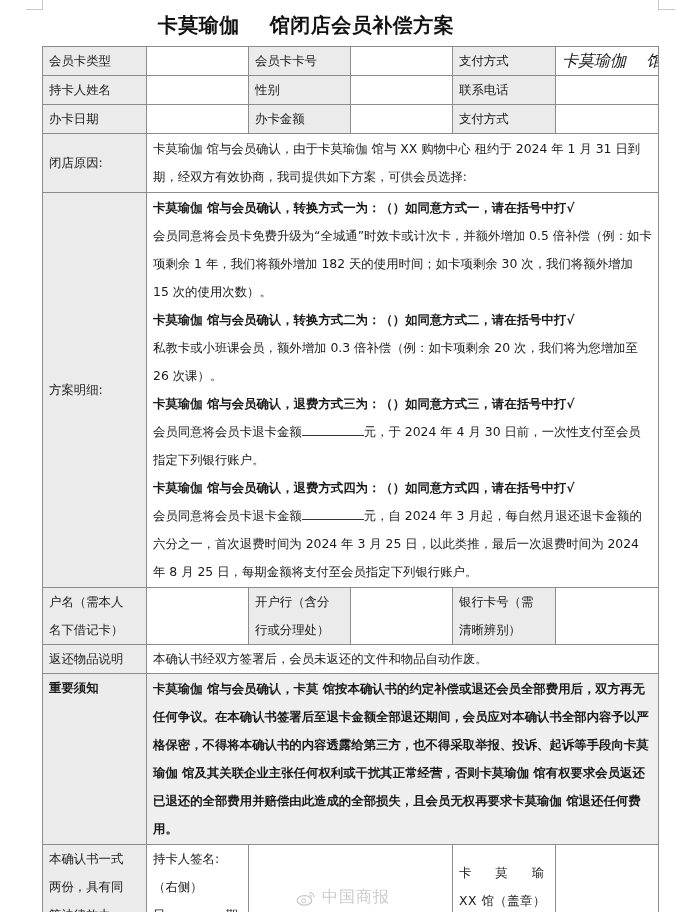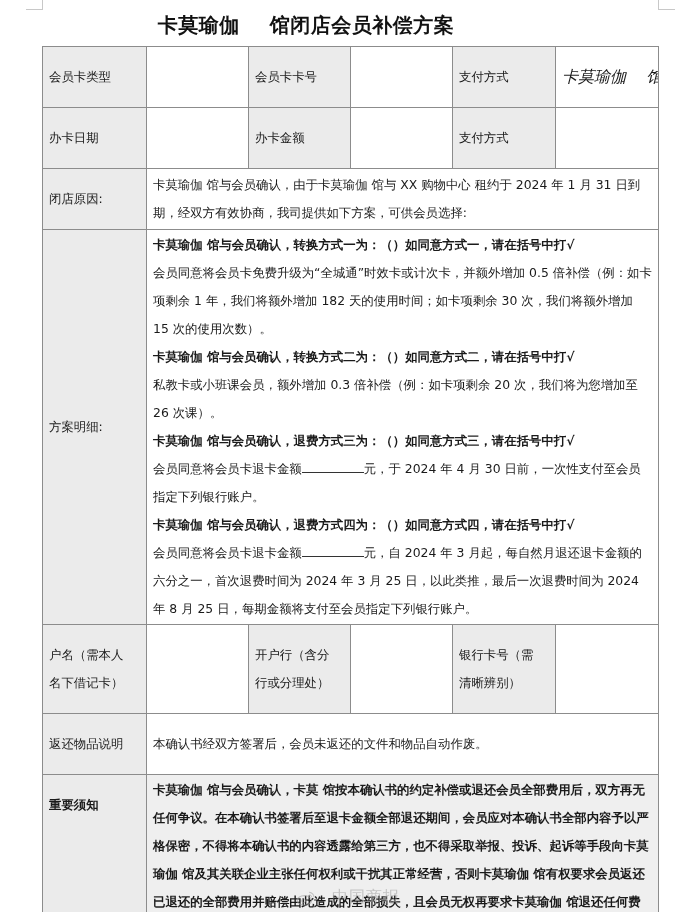--- a/index.html
+++ b/index.html
@@ -43,21 +43,21 @@
     position: absolute;
     left: 42px;
     top: 46px;
     width: 616px;
     border-collapse: collapse;
     table-layout: fixed;
     font-size: 12.4px;
   }
   table.form td {
     border: 1px solid #8c8c8c;
-    padding: 16px 6px;
+    padding: 0 6px;
     vertical-align: middle;
     line-height: 28px;
     background: #ffffff;
     overflow: hidden;
   }
   td.lbl {
     background: #ebebeb !important;
   }
   td.gray { background: #efefef !important; }
   .small { font-size: 16px; white-space: pre; font-style: italic; }
@@ -81,21 +81,21 @@
   .date-line { display: flex; justify-content: space-between; }
 
   .watermark {
     position: absolute;
     left: 296px;
     top: 887px;
     font-size: 16px;
     color: rgba(160,160,160,0.55);
     display: flex;
     align-items: center;
-    gap: 16px;
+    gap: 6px;
     letter-spacing: 1px;
     text-align: center;
   }
   .wb-icon {
     width: 20px; height: 16px;
   }
 </style>
 </head>
 <body>
 
@@ -115,20 +115,28 @@
   </colgroup>
 
   <tbody>
       <tr>
     <td class="lbl">会员卡类型</td>
     <td></td>
     <td class="lbl">会员卡卡号</td>
     <td></td>
     <td class="lbl">支付方式</td>
     <td class="small">卡莫瑜伽    馆</td>
+  </tr>
+  <tr>
+    <td class="lbl">持卡人姓名</td>
+    <td></td>
+    <td class="lbl">性别</td>
+    <td></td>
+    <td class="lbl">联系电话</td>
+    <td></td>
   </tr>
   <tr>
     <td class="lbl">办卡日期</td>
     <td></td>
     <td class="lbl">办卡金额</td>
     <td></td>
     <td class="lbl">支付方式</td>
     <td></td>
   </tr>
 

